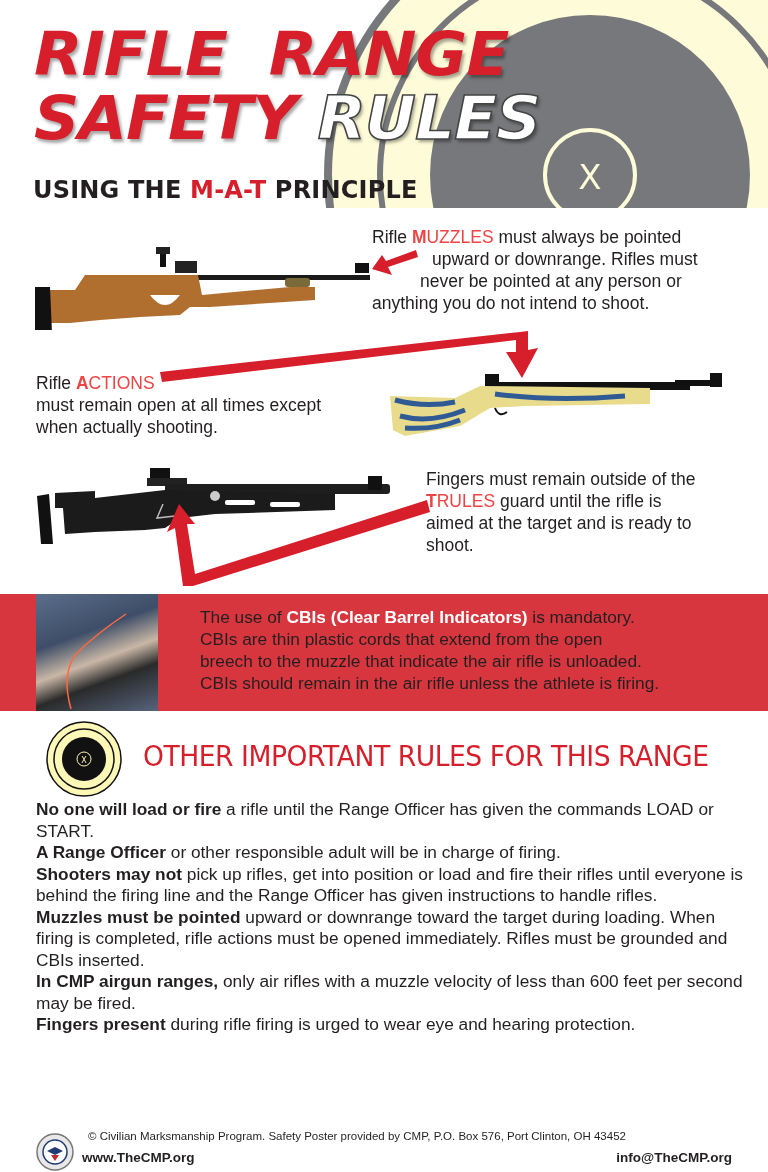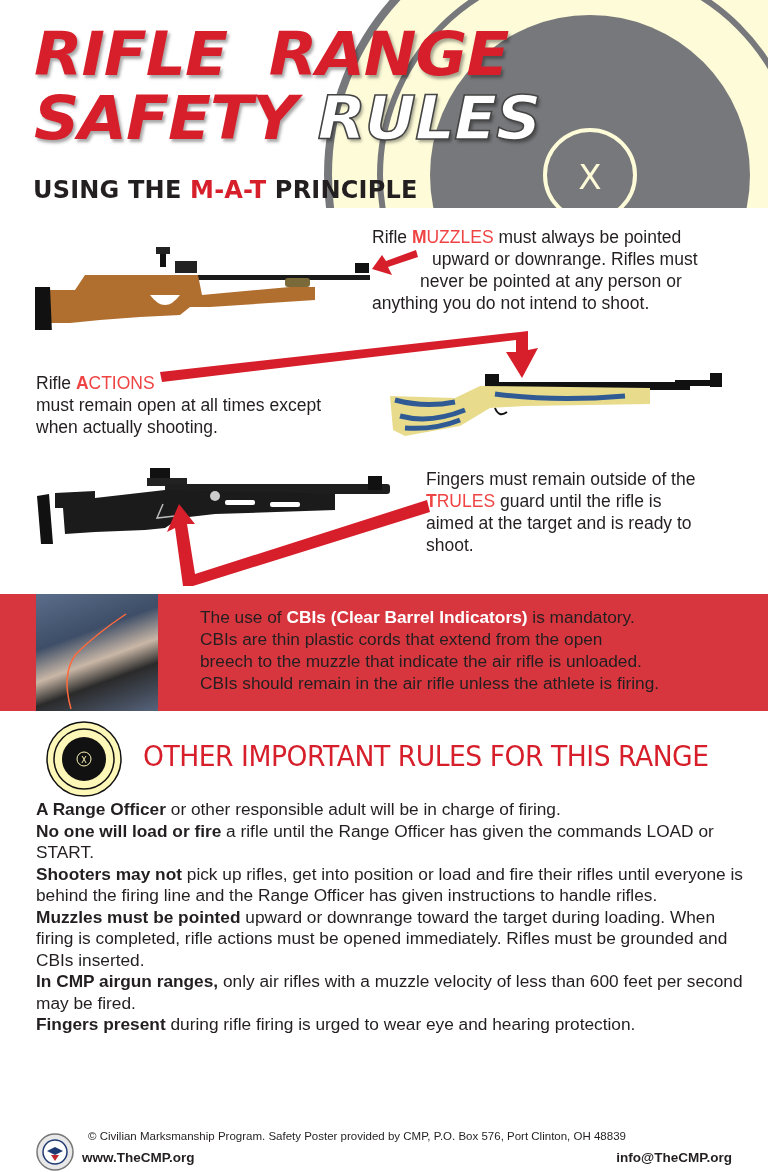--- a/index.html
+++ b/index.html
@@ -122,29 +122,29 @@
 <svg class="abs" style="left:46px;top:721px" width="76" height="76">
   <circle cx="38" cy="38" r="37" fill="#fdf7b8" stroke="#111" stroke-width="1.5"></circle>
   <circle cx="38" cy="38" r="30" fill="none" stroke="#111" stroke-width="1.5"></circle>
   <circle cx="38" cy="38" r="22" fill="#111"></circle>
   <circle cx="38" cy="38" r="7" fill="none" stroke="#fdf7b8" stroke-width="1"></circle>
   <text x="38" y="42" text-anchor="middle" font-family="DejaVu Sans, sans-serif" font-size="8" fill="#fdf7b8">X</text>
 </svg>
 <div class="abs section-title">OTHER IMPORTANT RULES FOR THIS RANGE</div>
 
 <div class="abs rules-list">
+  <p><b>No one will load or fire</b><span> a rifle until the Range Officer has given the commands LOAD or START.</span></p>
   <p><b>A Range Officer</b><span> or other responsible adult will be in charge of firing.</span></p>
-  <p><b>No one will load or fire</b><span> a rifle until the Range Officer has given the commands LOAD or START.</span></p>
   <p><b>Shooters may not</b><span> pick up rifles, get into position or load and fire their rifles until everyone is behind the firing line and the Range Officer has given instructions to handle rifles.</span></p>
   <p><b>Muzzles must be pointed</b><span> upward or downrange toward the target during loading. When firing is completed, rifle actions must be opened immediately. Rifles must be grounded and CBIs inserted.</span></p>
   <p><b>In CMP airgun ranges,</b><span> only air rifles with a muzzle velocity of less than 600 feet per second may be fired.</span></p>
   <p><b>Fingers present</b><span> during rifle firing is urged to wear eye and hearing protection.</span></p>
 </div>
 
 <svg class="abs logo" width="38" height="38">
   <circle cx="19" cy="19" r="18" fill="#e8e8e8" stroke="#777" stroke-width="1.5"></circle>
   <circle cx="19" cy="19" r="12" fill="#fff" stroke="#1f3b73" stroke-width="1.5"></circle>
   <path d="M11 18 L19 14 L27 18 L19 22 Z" fill="#1f3b73"></path>
   <path d="M15 22 L23 22 L19 28 Z" fill="#c0282d"></path>
 </svg>
-<div class="abs footer-copy">© Civilian Marksmanship Program. Safety Poster provided by CMP, P.O. Box 576, Port Clinton, OH 48839</div>
+<div class="abs footer-copy">© Civilian Marksmanship Program. Safety Poster provided by CMP, P.O. Box 576, Port Clinton, OH 43452</div>
 <div class="abs footer-web">www.TheCMP.org</div>
 <div class="abs footer-email">info@TheCMP.org</div>
 
 </body></html>

